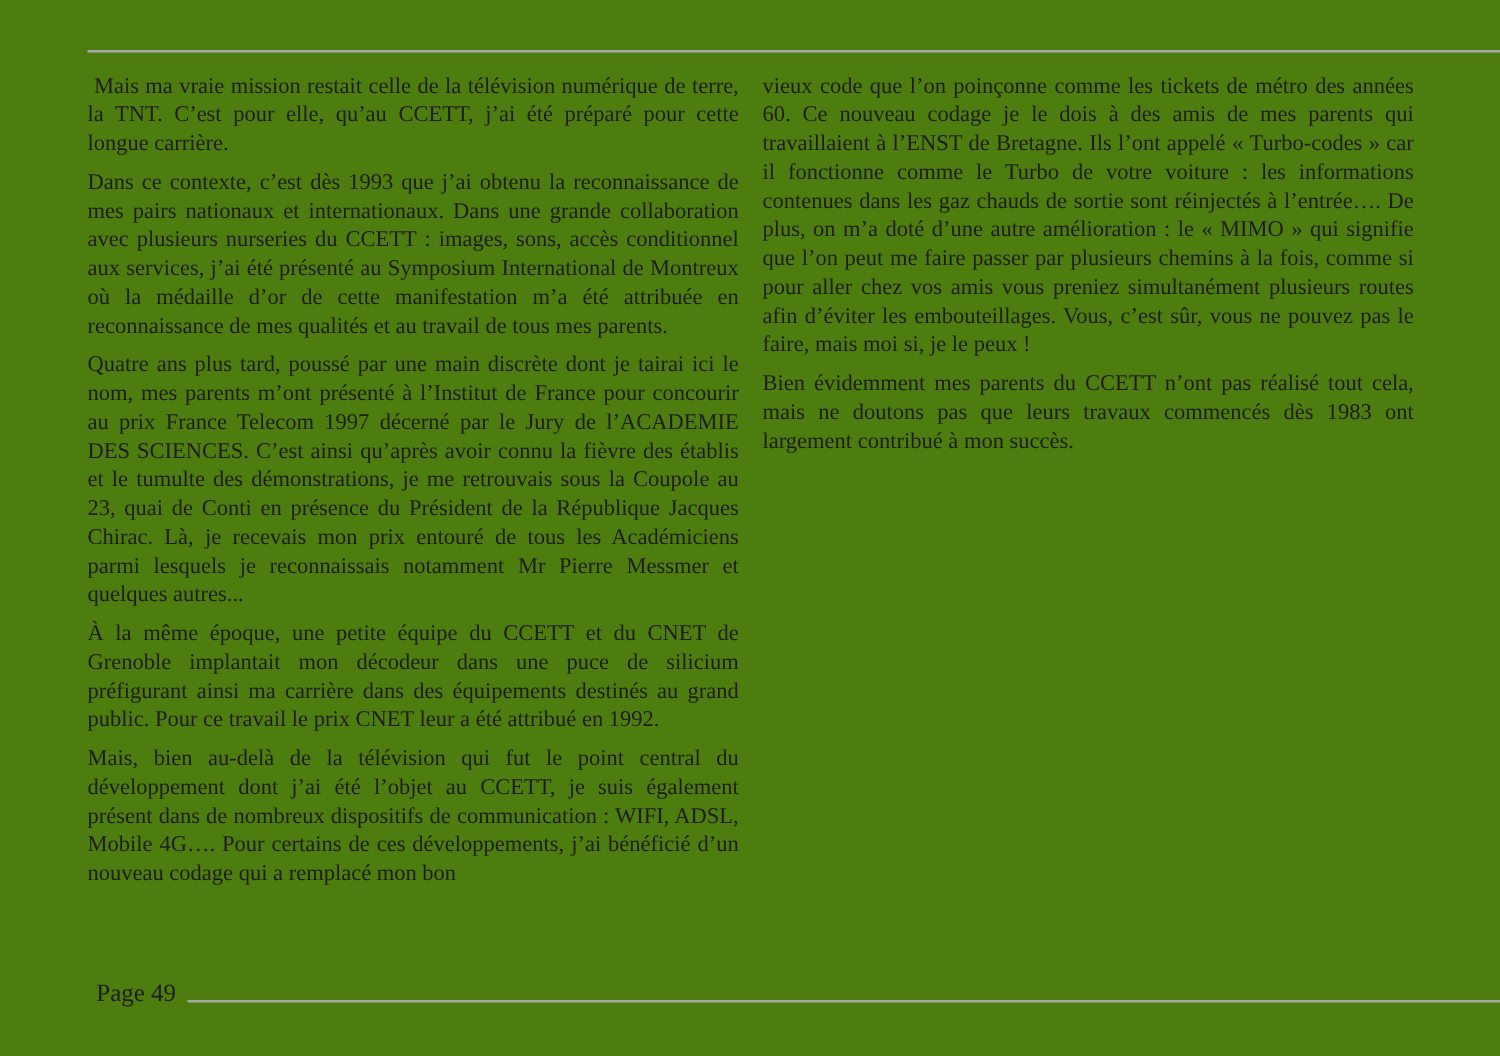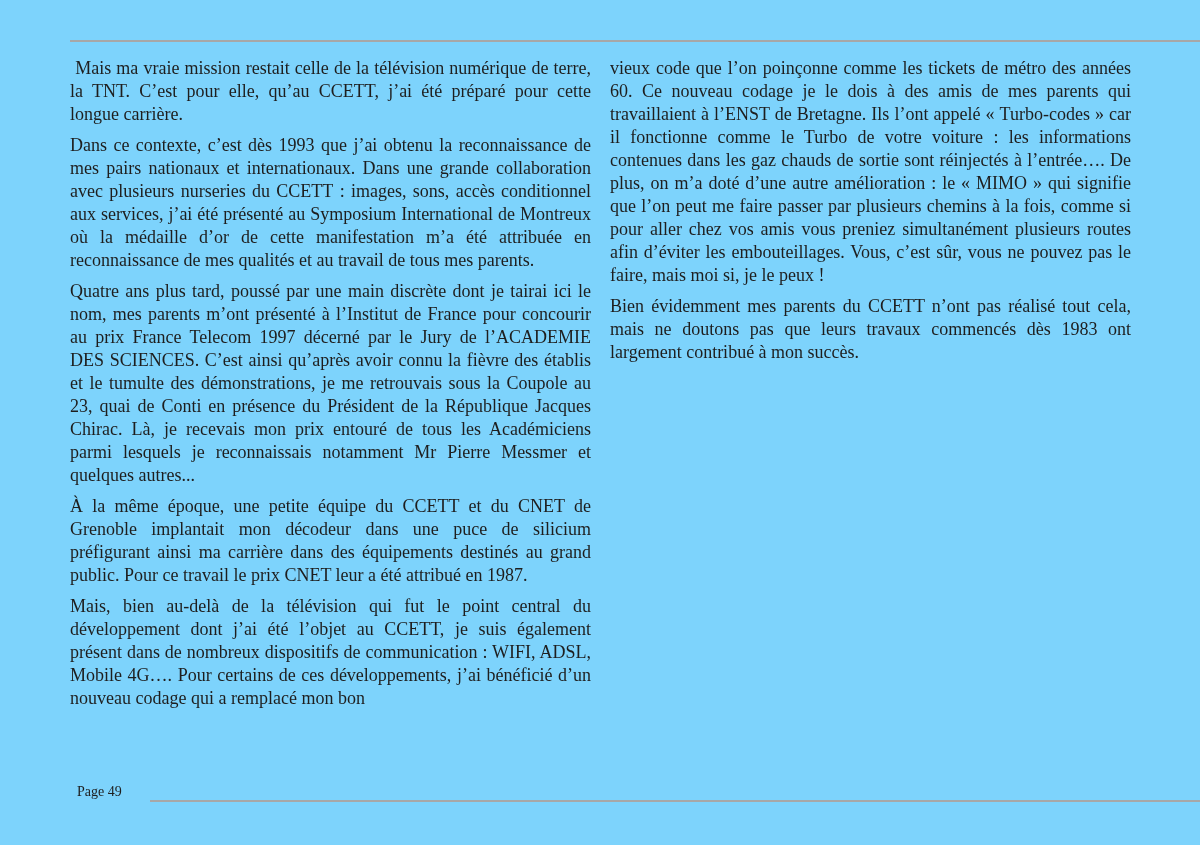--- a/index.html
+++ b/index.html
@@ -5,21 +5,21 @@
 <style>
   html, body {
     margin: 0;
     padding: 0;
     background: #ffffff;
   }
   .page {
     position: relative;
     width: 1200px;
     height: 845px;
-    background: #7dd3fc;
+    background: #4d7c0f;
     overflow: hidden;
     font-family: "Liberation Serif", "DejaVu Serif", serif;
     color: #1e1e1e;
   }
   .top-rule {
     position: absolute;
     left: 70px;
     right: 0;
     top: 40px;
     height: 2px;
@@ -40,21 +40,21 @@
     font-size: 18px;
     line-height: 23px;
     text-align: justify;
     hyphens: none;
     color: #1e1e1e;
   }
   .footer-label {
     position: absolute;
     left: 77px;
     top: 784px;
-    font-size: 14px;
+    font-size: 20px;
     color: #1e1e1e;
   }
   .footer-rule {
     position: absolute;
     left: 150px;
     right: 0;
     top: 800px;
     height: 2px;
     background: #a7a7a7;
   }
@@ -64,21 +64,21 @@
 
 <div class="page">
 
   <div class="top-rule"></div>
 
   <div class="columns">
     <div class="col">
       <p>&nbsp;Mais ma vraie mission restait celle de la télévision numérique de terre, la TNT. C’est pour elle, qu’au CCETT, j’ai été préparé pour cette longue carrière.</p>
       <p>Dans ce contexte, c’est dès 1993 que j’ai obtenu la reconnaissance de mes pairs nationaux et internationaux. Dans une grande collaboration avec plusieurs nurseries du CCETT&nbsp;: images, sons, accès conditionnel aux services, j’ai été présenté au Symposium International de Montreux où la médaille d’or de cette manifestation m’a été attribuée en reconnaissance de mes qualités et au travail de tous mes parents.</p>
       <p>Quatre ans plus tard, poussé par une main discrète dont je tairai ici le nom, mes parents m’ont présenté à l’Institut de France pour concourir au prix France Telecom 1997 décerné par le Jury de l’ACADEMIE DES SCIENCES. C’est ainsi qu’après avoir connu la fièvre des établis et le tumulte des démonstrations, je me retrouvais sous la Coupole au 23, quai de Conti en présence du Président de la République Jacques Chirac. Là, je recevais mon prix entouré de tous les Académiciens parmi lesquels je reconnaissais notamment Mr Pierre Messmer et quelques autres...</p>
-      <p>À la même époque, une petite équipe du CCETT et du CNET de Grenoble implantait mon décodeur dans une puce de silicium préfigurant ainsi ma carrière dans des équipements destinés au grand public. Pour ce travail le prix CNET leur a été attribué en 1987.</p>
+      <p>À la même époque, une petite équipe du CCETT et du CNET de Grenoble implantait mon décodeur dans une puce de silicium préfigurant ainsi ma carrière dans des équipements destinés au grand public. Pour ce travail le prix CNET leur a été attribué en 1992.</p>
       <p>Mais, bien au-delà de la télévision qui fut le point central du développement dont j’ai été l’objet au CCETT, je suis également présent dans de nombreux dispositifs de communication&nbsp;: WIFI, ADSL, Mobile 4G…. Pour certains de ces développements, j’ai bénéficié d’un nouveau codage qui a remplacé mon bon</p>
     </div>
     <div class="col">
       <p>vieux code que l’on poinçonne comme les tickets de métro des années 60. Ce nouveau codage je le dois à des amis de mes parents qui travaillaient à l’ENST de Bretagne. Ils l’ont appelé «&nbsp;Turbo-codes&nbsp;» car il fonctionne comme le Turbo de votre voiture&nbsp;: les informations contenues dans les gaz chauds de sortie sont réinjectés à l’entrée…. De plus, on m’a doté d’une autre amélioration&nbsp;: le «&nbsp;MIMO&nbsp;» qui signifie que l’on peut me faire passer par plusieurs chemins à la fois, comme si pour aller chez vos amis vous preniez simultanément plusieurs routes afin d’éviter les embouteillages. Vous, c’est sûr, vous ne pouvez pas le faire, mais moi si, je le peux&nbsp;!</p>
       <p>Bien évidemment mes parents du CCETT n’ont pas réalisé tout cela, mais ne doutons pas que leurs travaux commencés dès 1983 ont largement contribué à mon succès.</p>
     </div>
   </div>
 
   <span class="footer-label">Page 49</span>
   <div class="footer-rule"></div>

